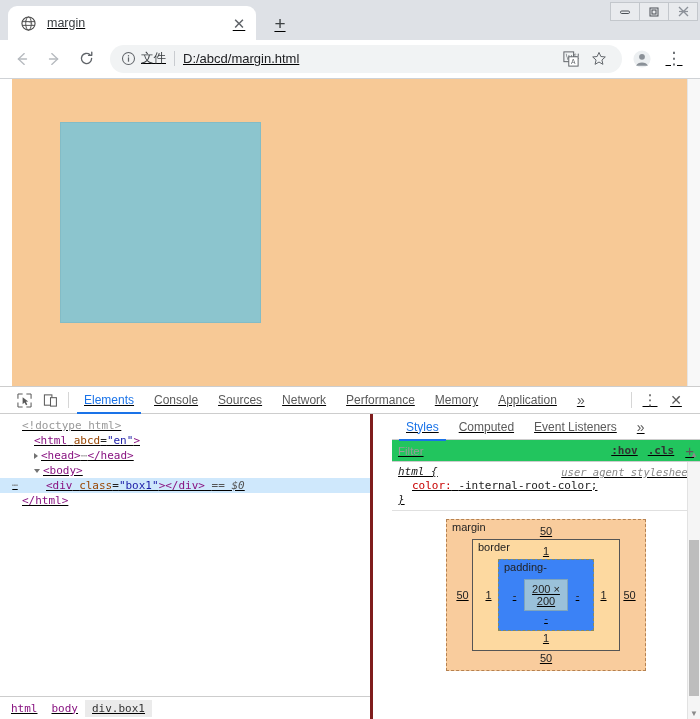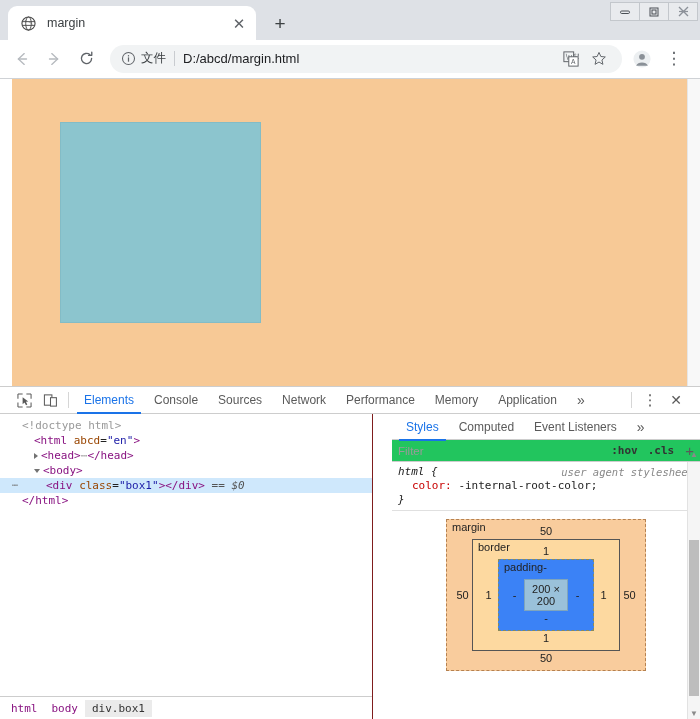--- a/index.html
+++ b/index.html
@@ -10,20 +10,21 @@
     font-family: "Liberation Sans", sans-serif;
     background: #ffffff;
   }
 
   .window {
     width: 700px; height: 719px;
     position: relative;
     background: #ffffff;
     display: flex;
     flex-direction: column;
+    text-decoration: underline;
   }
 
   
   .tabstrip {
     height: 40px;
     background: #dee1e6;
     position: relative;
     display: flex;
     align-items: flex-end;
     padding-left: 8px;
@@ -239,21 +240,21 @@
   .dt-body {
     flex: 1 1 auto;
     display: flex;
     min-height: 0;
   }
   .dt-left {
     width: 373px;
     flex: 0 0 auto;
     display: flex;
     flex-direction: column;
-    border-right: 1px solid #7f1d1d;
+    border-right: 3px solid #7f1d1d;
     min-height: 0;
   }
   .dom-tree {
     flex: 1 1 auto;
     overflow: hidden;
     padding: 4px 0 0 0;
     font-family: "DejaVu Sans Mono", monospace;
     font-size: 11px;
     line-height: 15px;
     color: #222;

